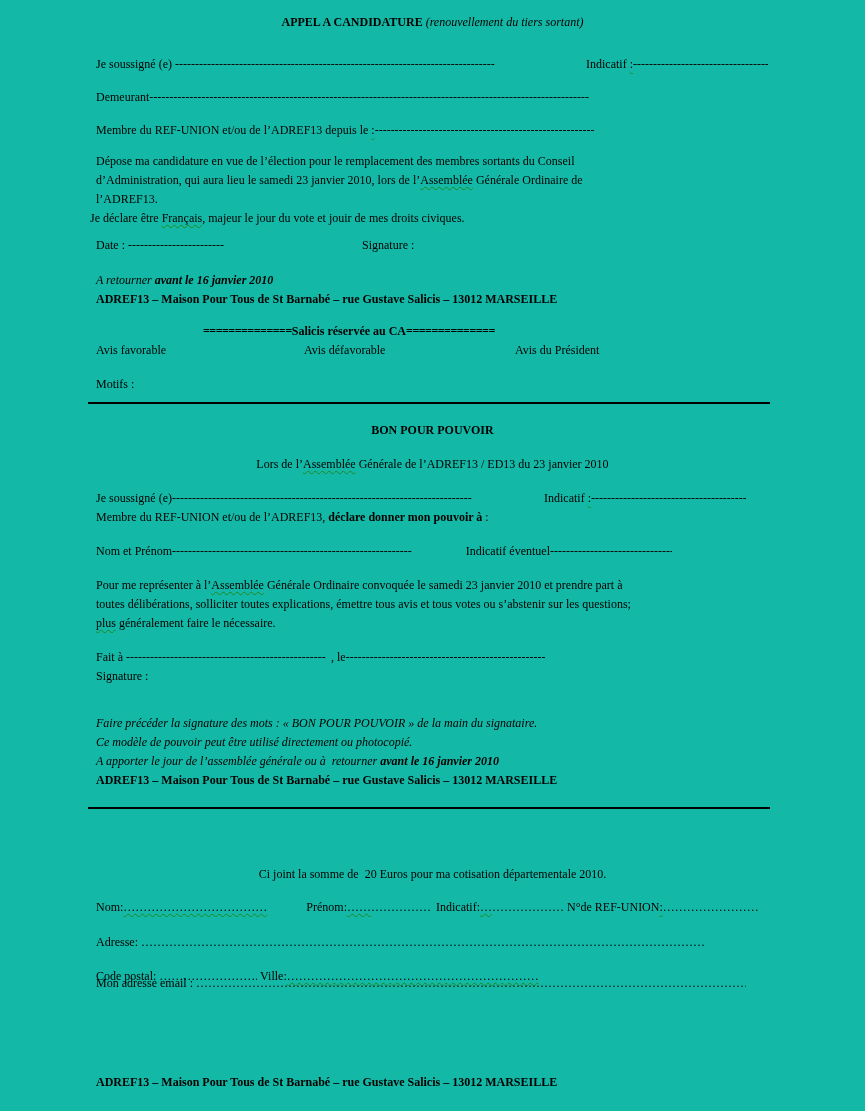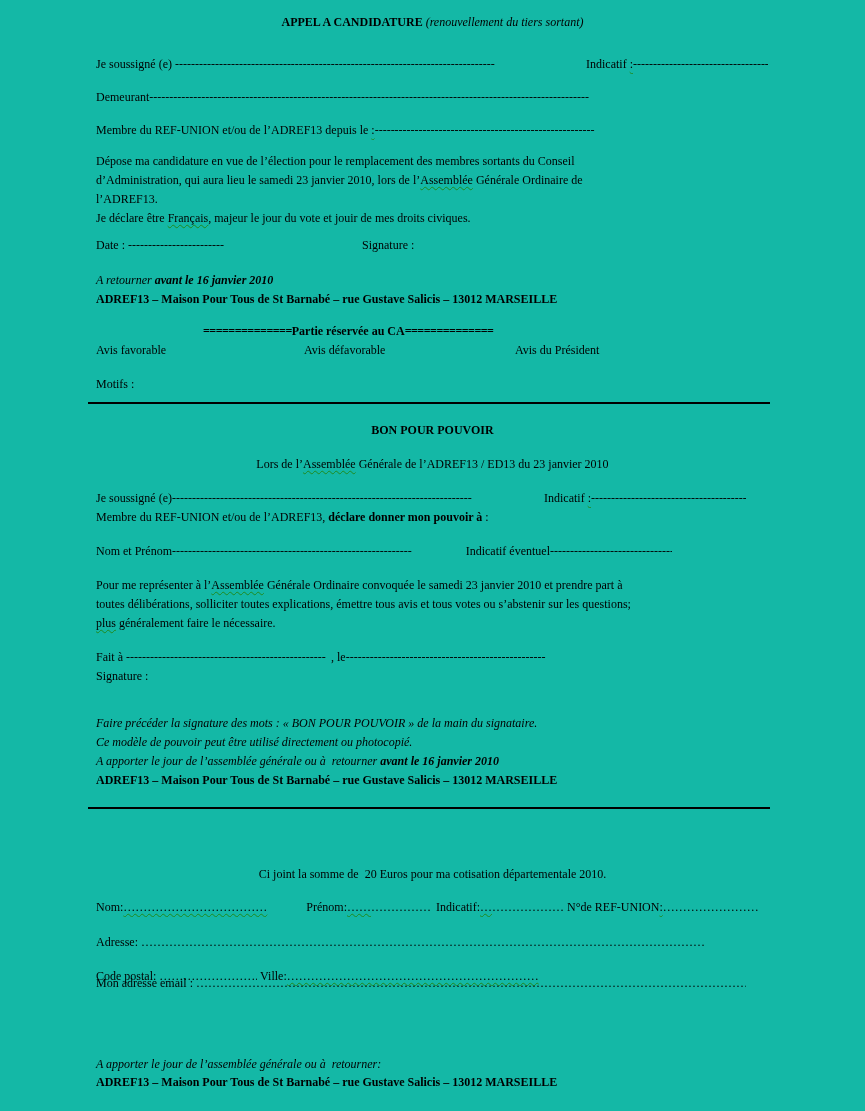--- a/index.html
+++ b/index.html
@@ -50,29 +50,29 @@
 
   <div class="line flexline" style="top:121px; left:96px; width:600px">
     <span>Membre du REF-UNION et/ou de l’ADREF13 depuis le </span>
     <span class="sq">:</span>
     <span class="fill">-------------------------------------------------------</span>
   </div>
 
   <div class="line" style="top:152px; left:96px">Dépose ma candidature en vue de l’élection pour le remplacement des membres sortants du Conseil</div>
   <div class="line" style="top:171px; left:96px"><span>d’Administration, qui aura lieu le samedi 23 janvier 2010, lors de l’</span><span class="sq">Assemblée</span><span> Générale Ordinaire de</span></div>
   <div class="line" style="top:190px; left:96px">l’ADREF13.</div>
-  <div class="line" style="top:209px; left:96px"><span>Je déclare être </span><span class="sq">Français</span><span>, majeur le jour du vote et jouir de mes droits civiques.</span></div>
+  <div class="line" style="top:209px; left:90px"><span>Je déclare être </span><span class="sq">Français</span><span>, majeur le jour du vote et jouir de mes droits civiques.</span></div>
 
   <div class="line" style="top:236px; left:96px">Date : ------------------------</div>
   <div class="line" style="top:236px; left:362px">Signature :</div>
 
   <div class="line" style="top:271px; left:96px"><span class="i">A retourner </span><span class="b i">avant le 16 janvier 2010</span></div>
   <div class="line b" style="top:290px; left:96px">ADREF13 – Maison Pour Tous de St Barnabé – rue Gustave Salicis – 13012 MARSEILLE</div>
 
-  <div class="line b" style="top:322px; left:203px"><span class="eq">==============</span><span>Partie réservée au CA</span><span class="eq">==============</span></div>
+  <div class="line b" style="top:322px; left:203px"><span class="eq">==============</span><span>Salicis réservée au CA</span><span class="eq">==============</span></div>
 
   <div class="line" style="top:341px; left:96px">Avis favorable</div>
   <div class="line" style="top:341px; left:304px">Avis défavorable</div>
   <div class="line" style="top:341px; left:515px">Avis du Président</div>
 
   <div class="line" style="top:375px; left:96px">Motifs :</div>
 
   <div class="rule" style="top:402px"></div>
 
   <div class="line center b" style="top:421px">BON POUR POUVOIR</div>
@@ -139,16 +139,15 @@
     <span class="fseg" style="width:98px">……………………..</span>
     <span> Ville:</span>
     <span class="fill sq">………………………………………………………</span>
   </div>
 
   <div class="line flexline" style="top:974px; left:96px; width:650px">
     <span>Mon adresse email : </span>
     <span class="fill">…………………………………………………………………………………………………………………………..</span>
   </div>
 
-  <div class="line i" style="top:1055px; left:96px">A apporter le jour de l’assemblée générale ou à  retourner:</div>
   <div class="line b" style="top:1073px; left:96px">ADREF13 – Maison Pour Tous de St Barnabé – rue Gustave Salicis – 13012 MARSEILLE</div>
 
 </div>
 
 </body></html>

